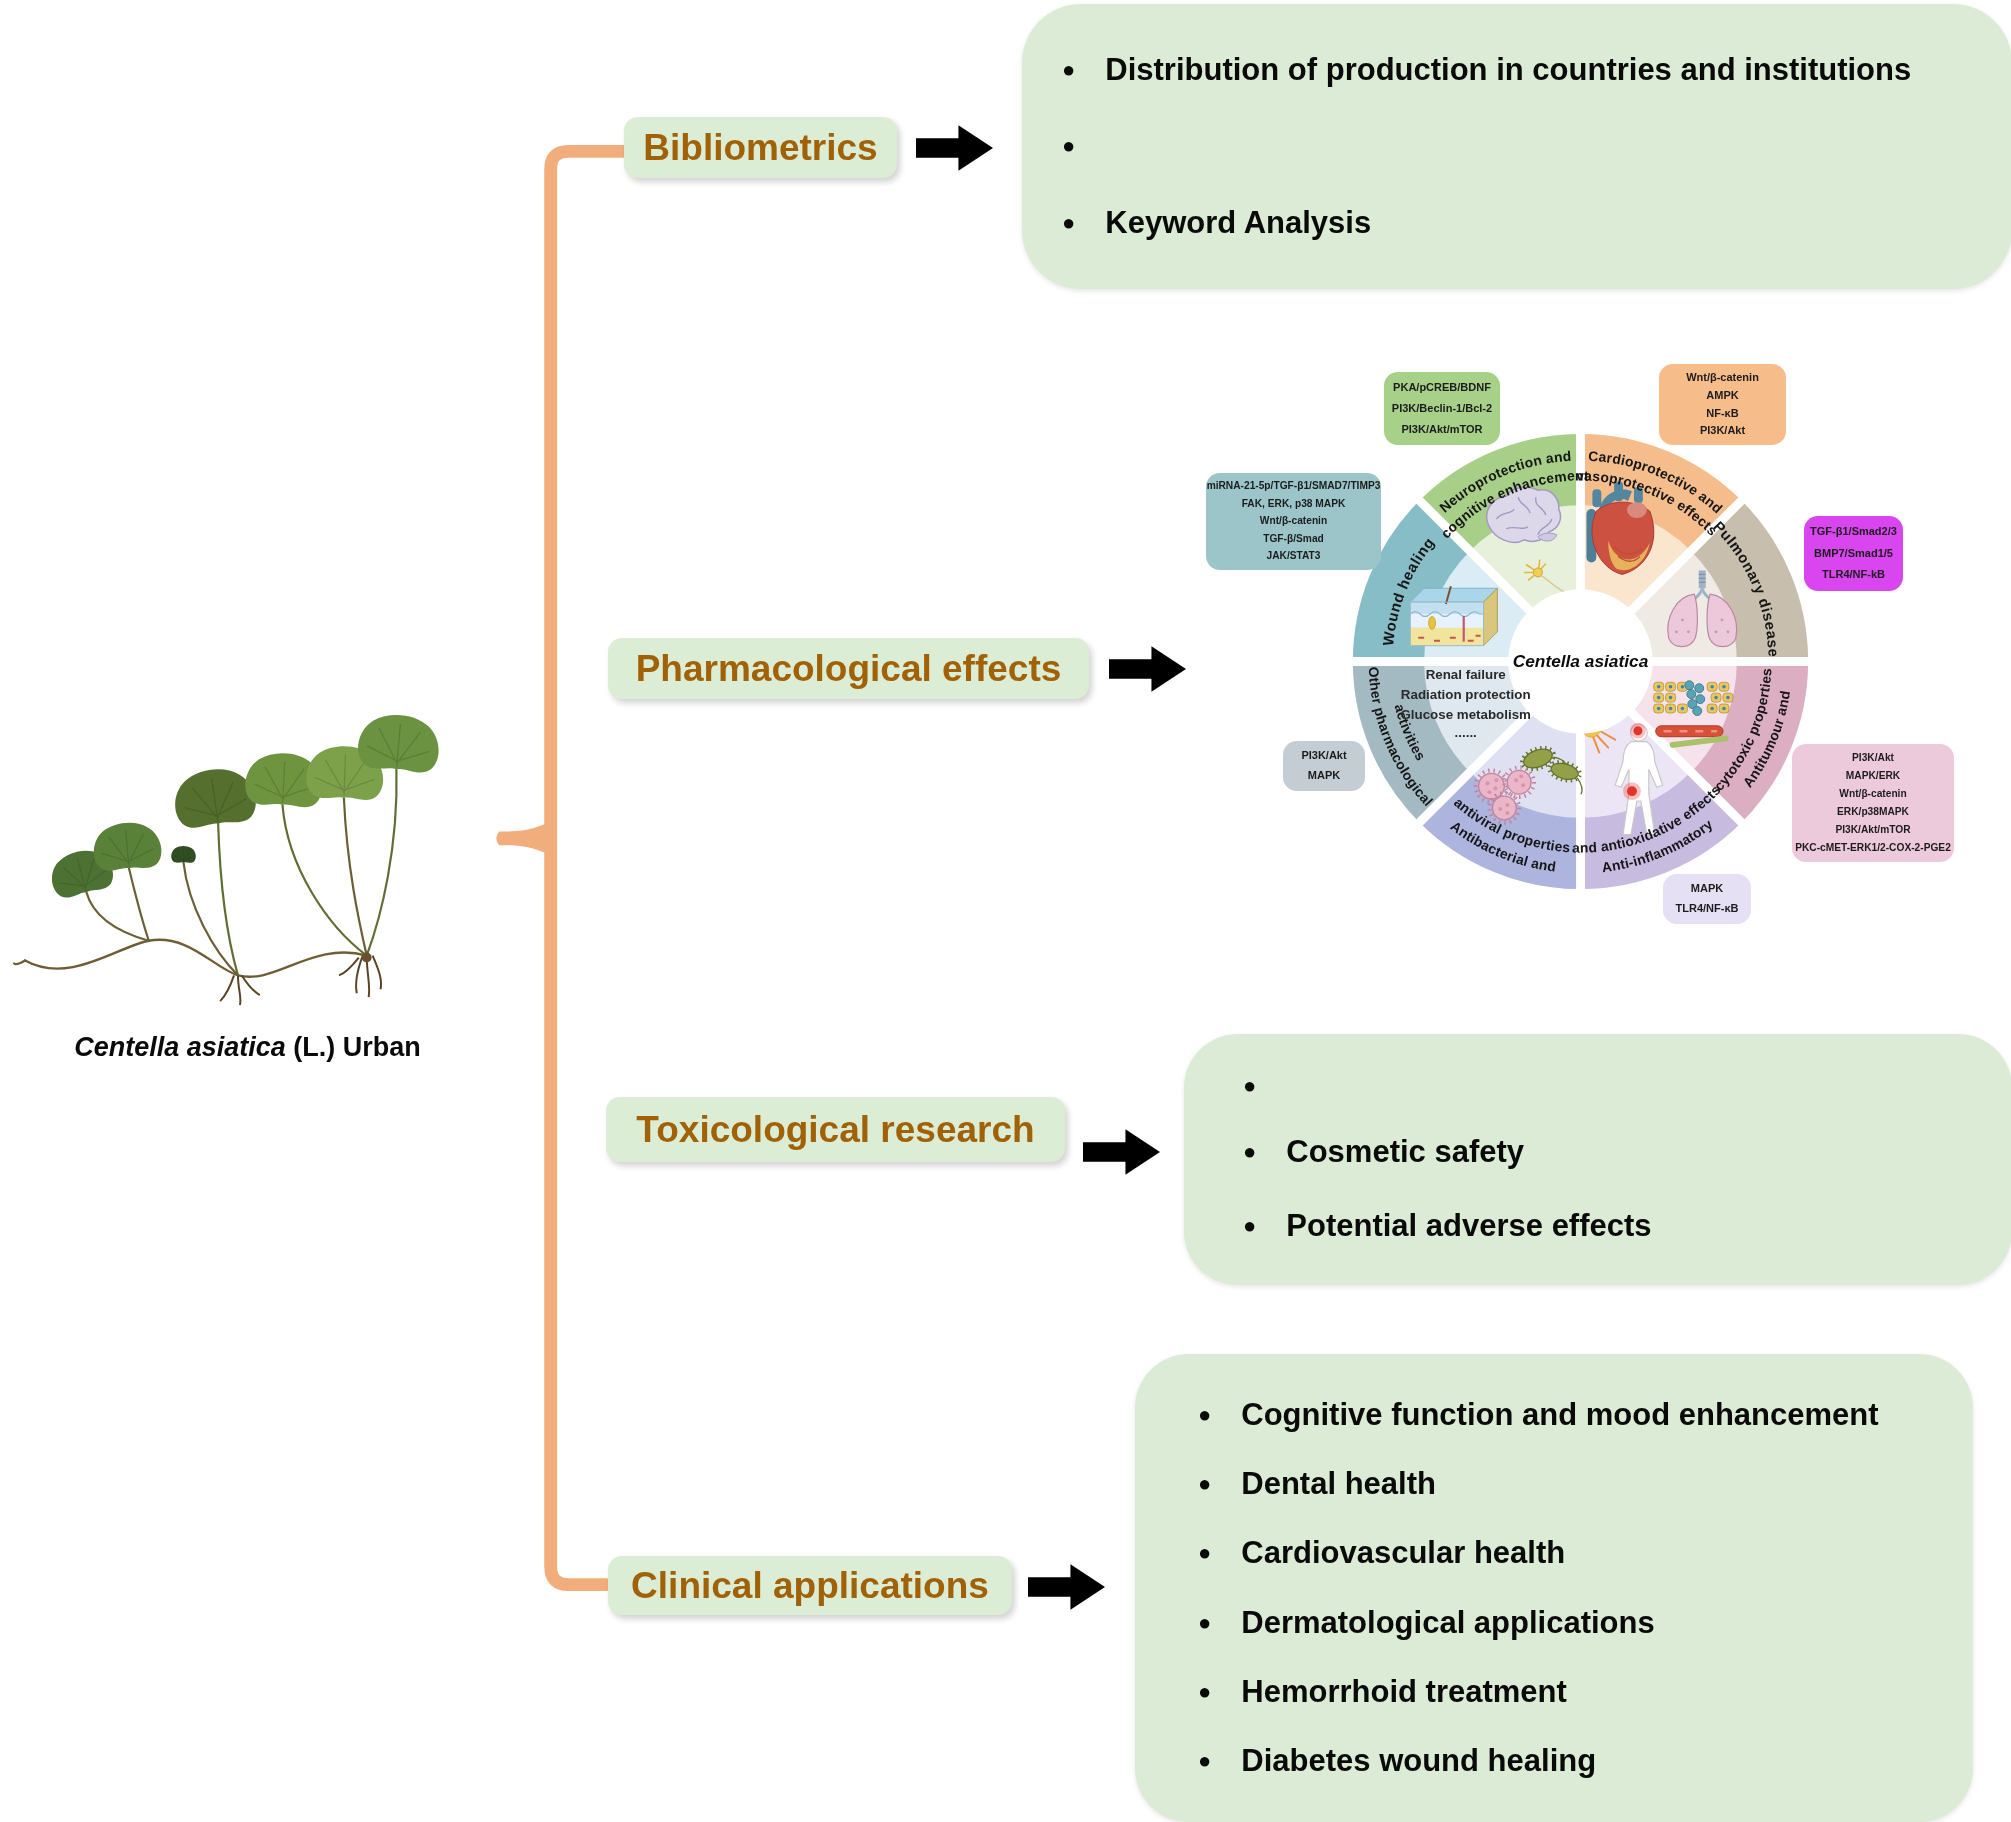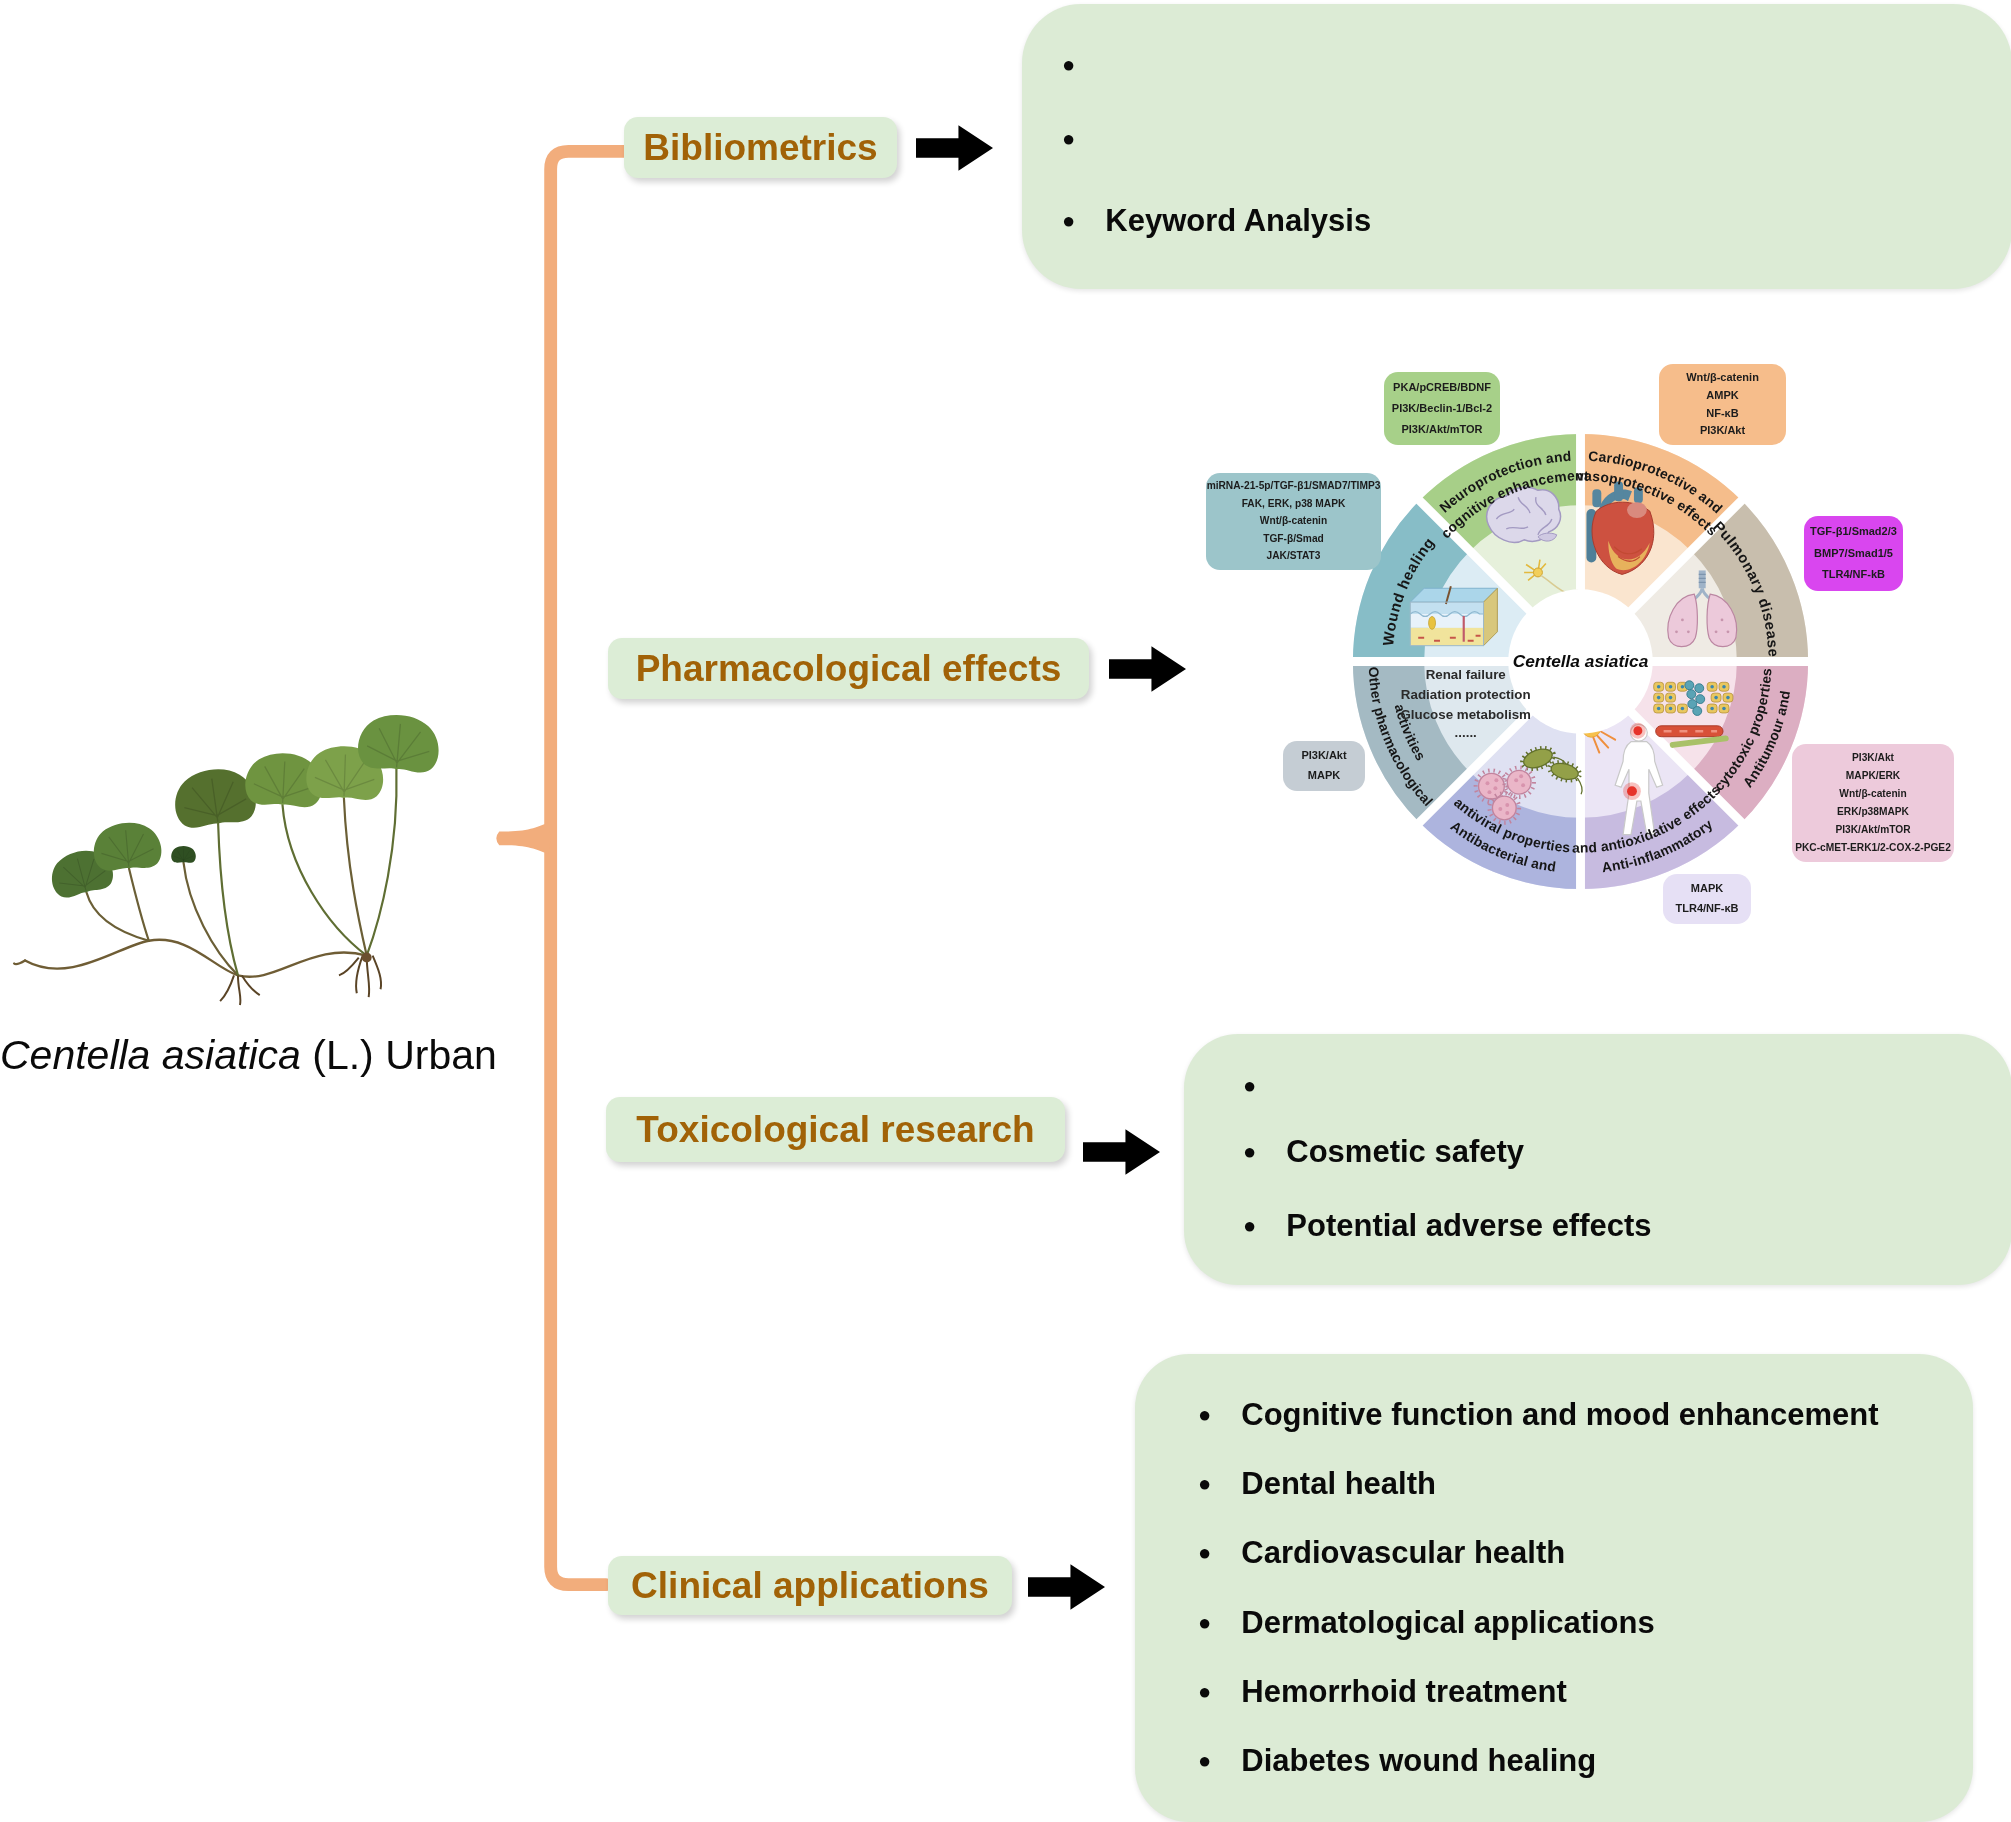--- a/index.html
+++ b/index.html
@@ -15,21 +15,21 @@
   .dot{font-size:22px;margin-right:30px;line-height:1}
   .pbox{position:absolute;border-radius:14px;display:flex;flex-direction:column;
        justify-content:space-around;align-items:center;padding:5px 4px;box-sizing:border-box;
        text-align:center}
   .pline{font-weight:bold;font-size:11px;color:#1c1c1c;line-height:1.05;white-space:nowrap}
   .pbox-sm .pline{font-size:10.2px}
   .arrow{position:absolute}
   .arc-label{font-weight:bold;font-size:14px;fill:#161616;letter-spacing:.2px}
   .arc-label-lg{font-weight:bold;font-size:15px;fill:#161616;letter-spacing:.6px}
   .plant-label{position:absolute;left:0px;top:1032px;width:495px;text-align:center;
-       font-size:41px;font-weight:normal;color:#0a0a0a;white-space:nowrap}
+       font-size:27px;font-weight:bold;color:#0a0a0a;white-space:nowrap}
   .plant-label .it{font-style:italic}
 </style>
 </head>
 <body>
 
 <svg class="abs" style="left:10px;top:708px" width="446" height="307" viewBox="0 0 450 310">
   <defs>
     <g id="leafShape">
       <path d="M0,0 C-7,-3 -22,5 -32,-3 C-43,-13 -40,-35 -26,-45 C-11,-55 13,-55 27,-44 C40,-34 43,-13 33,-3 C23,6 8,-3 0,0 Z"></path>
       <path d="M0,-2 L0,-44 M0,-6 L-20,-38 M0,-6 L20,-38 M0,-8 L-30,-20 M0,-8 L30,-20" fill="none" stroke="rgba(0,0,0,0.14)" stroke-width="1.3"></path>
@@ -97,20 +97,21 @@
 <svg class="arrow" style="left:1083px;top:1127px" width="77" height="50" viewBox="0 0 78 50">
   <polygon points="0,15 43,15 43,2 78,25 43,48 43,35 0,35" fill="#000"></polygon>
 </svg>
 <svg class="arrow" style="left:1028px;top:1562px" width="77" height="50" viewBox="0 0 78 50">
   <polygon points="0,15 43,15 43,2 78,25 43,48 43,35 0,35" fill="#000"></polygon>
 </svg>
 
 <div class="abs panel" style="left:1022px;top:4px;width:990px;height:285px;border-radius:59px;padding:24px 40px">
   <div class="bullet-item">
     <span class="dot">●</span>
+    <span>Distribution of production in countries and institutions</span>
   </div>
   <div class="bullet-item">
     <span class="dot">●</span>
   </div>
   <div class="bullet-item">
     <span class="dot">●</span>
     <span>Keyword Analysis</span>
   </div>
 </div>
 

